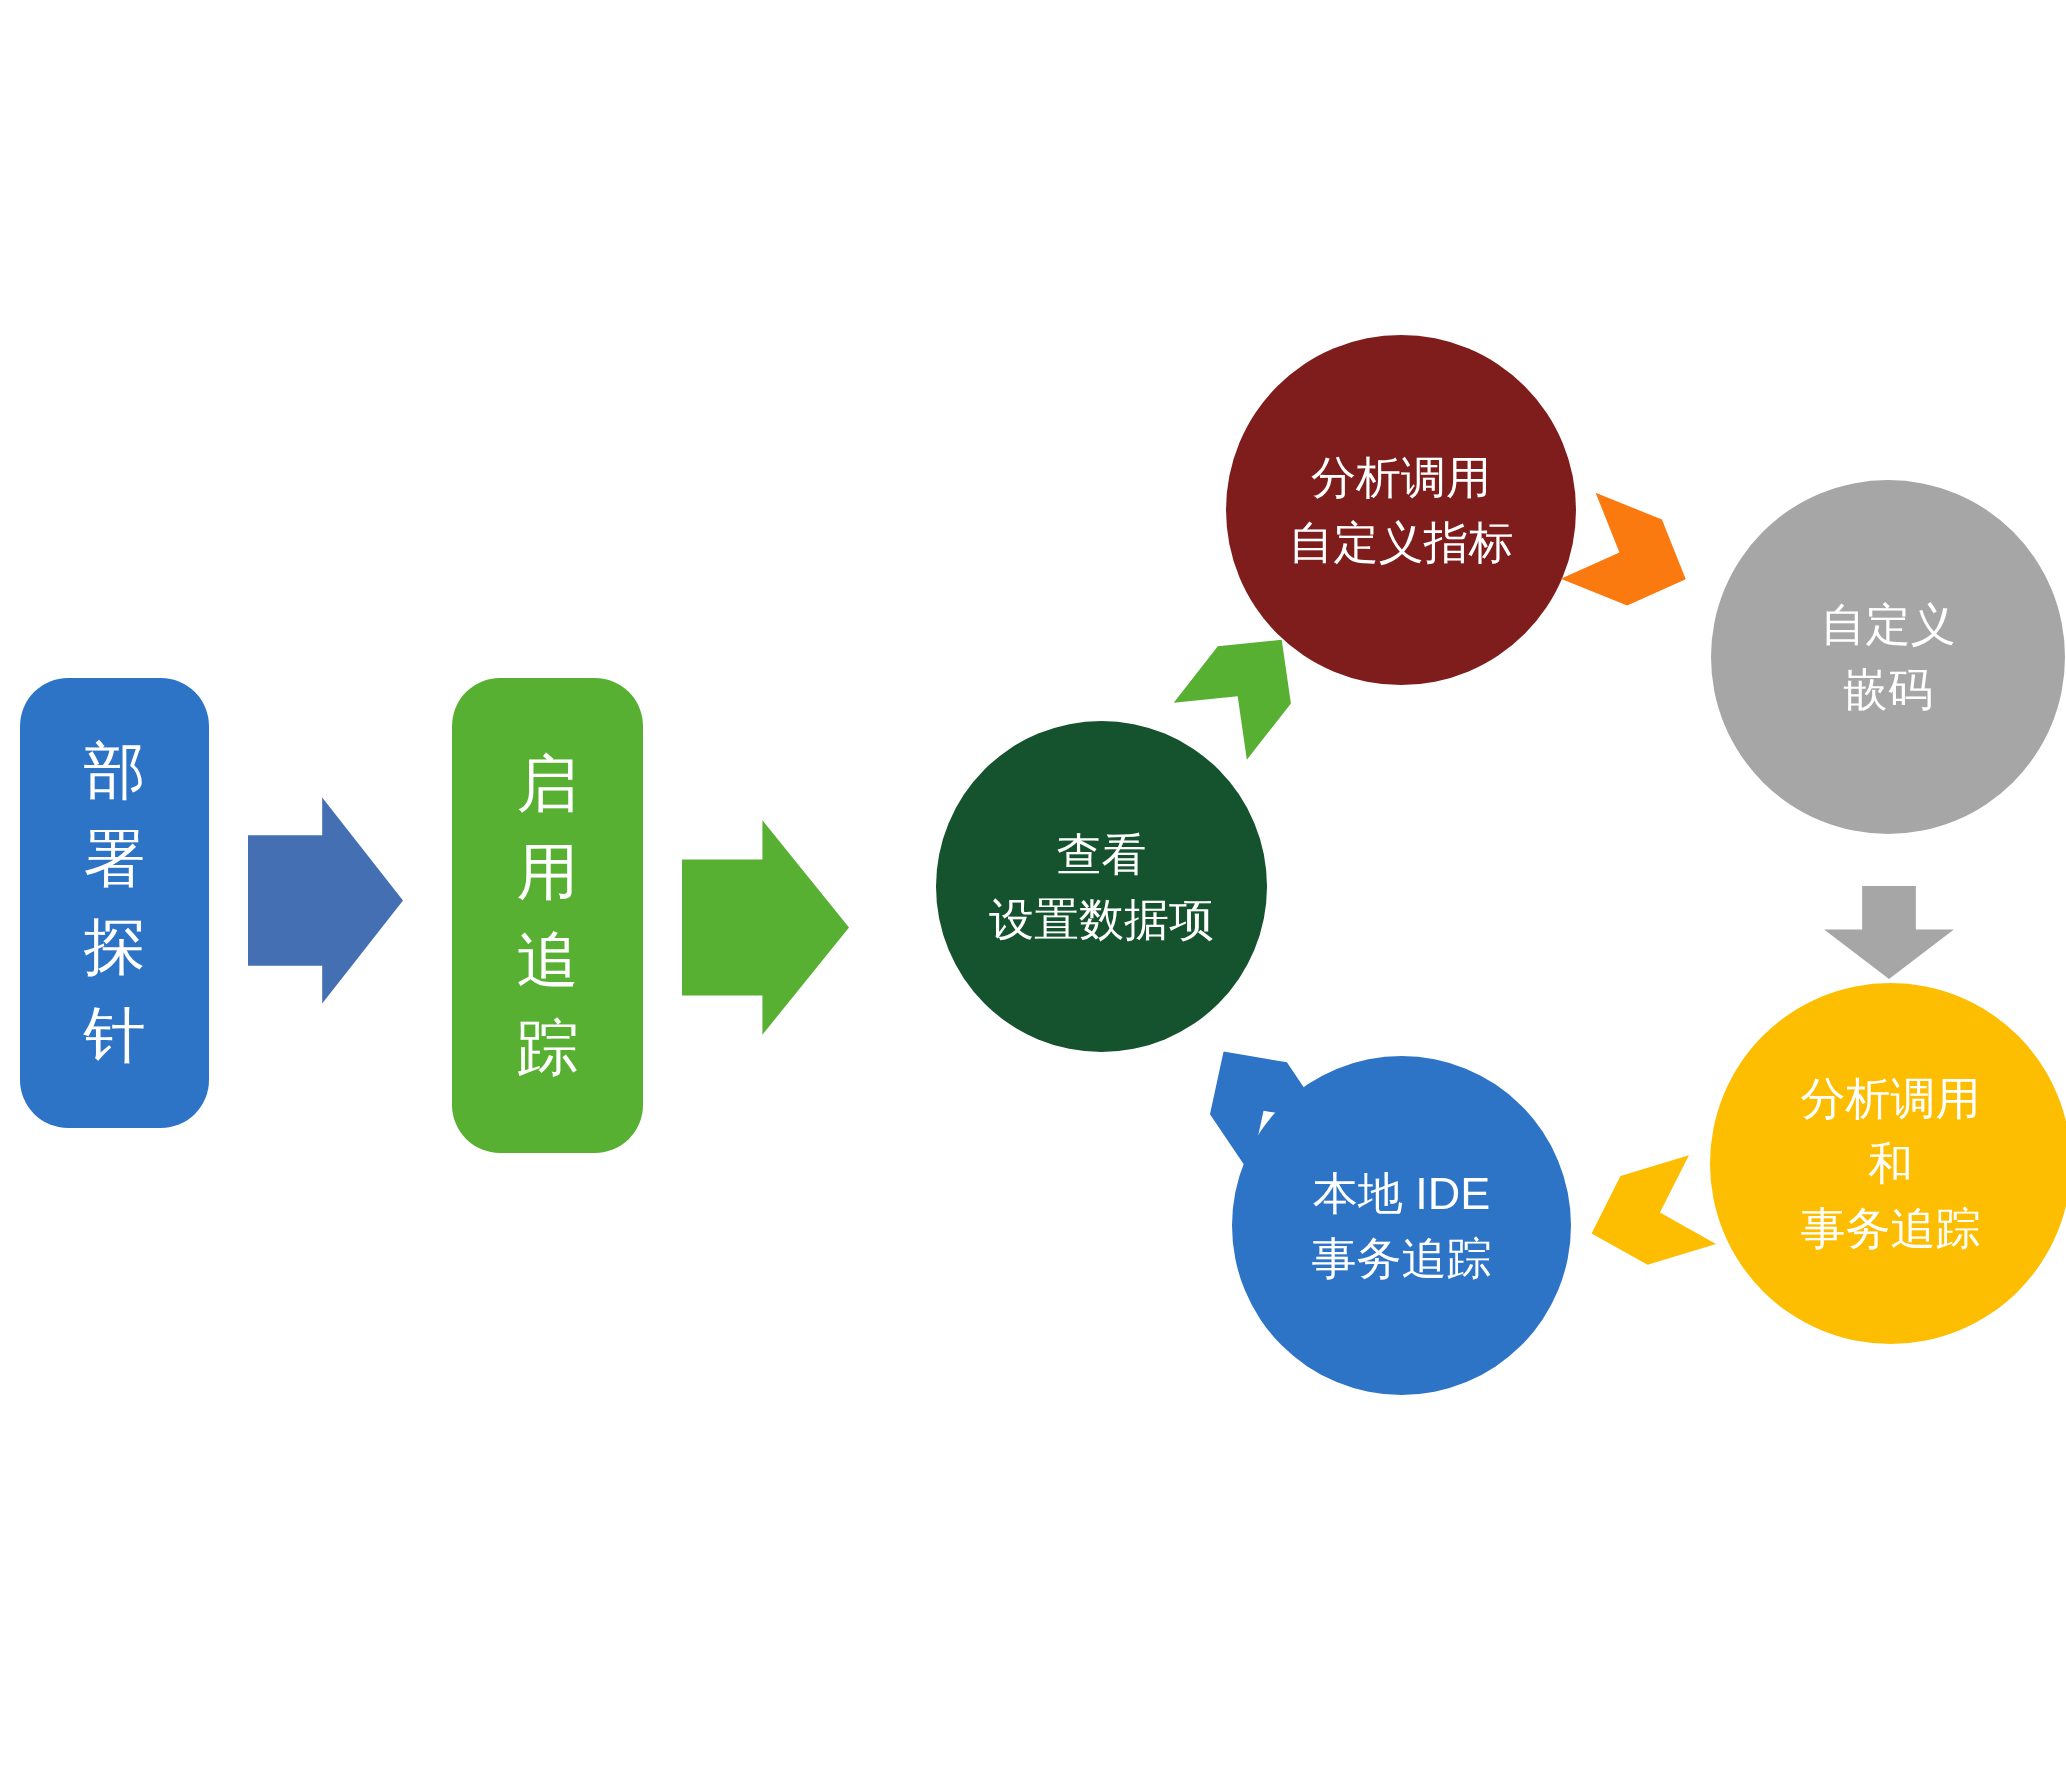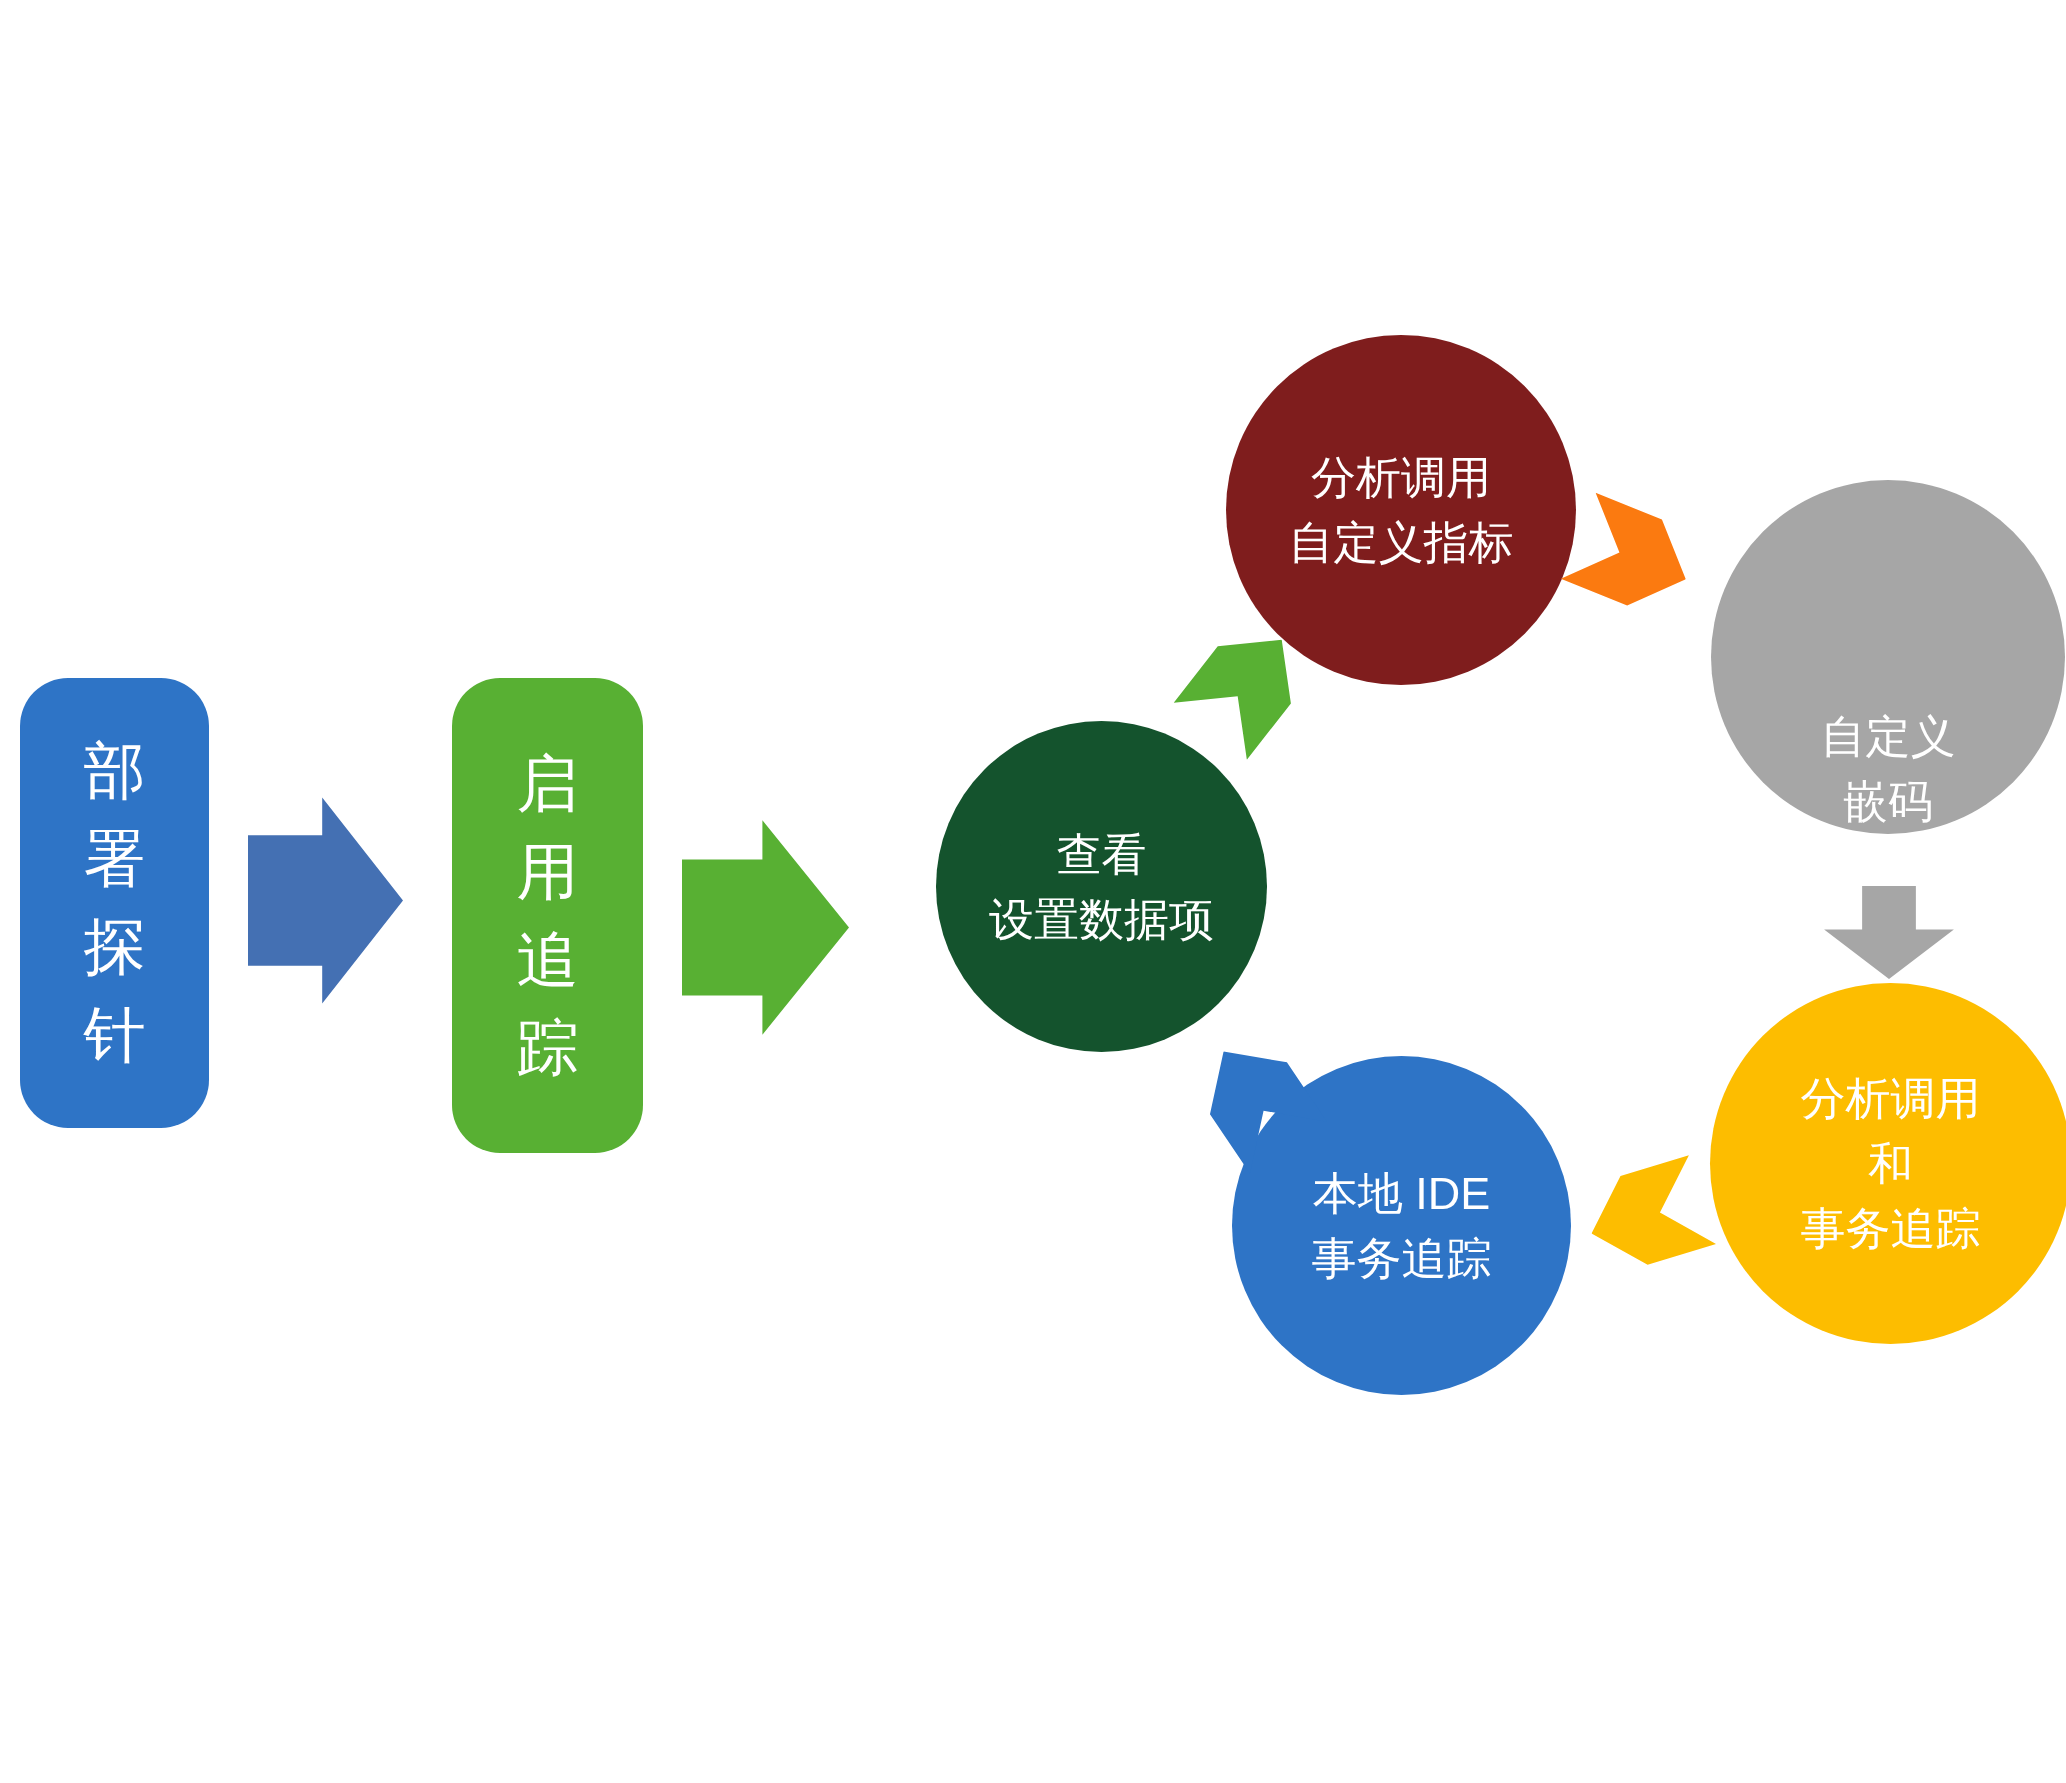--- a/index.html
+++ b/index.html
@@ -72,21 +72,21 @@
 
   <div class="node-circle" style="left: 1226px; top: 335px; width: 350px; height: 350px; background-color: #7f1d1d;">
     <div class="cline">分析调用</div>
     <div class="cline">自定义指标</div>
   </div>
 
   <svg class="arrow-svg chevron rot-p22" style="left:1574px;top:510px;" width="116" height="95" viewBox="0 0 300 240">
     <polygon points="0,0 185,0 300,120 185,240 0,240 115,120" fill="#FB7A10"></polygon>
   </svg>
 
-  <div class="node-circle" style="left: 1711px; top: 480px; width: 354px; height: 354px; background-color: rgb(166, 166, 166); justify-content: flex-end;">
+  <div class="node-circle" style="left: 1711px; top: 480px; width: 354px; height: 354px; background-color: rgb(166, 166, 166);">
     <div class="cline">自定义</div>
     <div class="cline">嵌码</div>
   </div>
 
   <svg class="arrow-svg" style="left:1824px;top:886px;" width="130" height="93" viewBox="0 0 314 225">
     <polygon points="92,0 222,0 222,105 314,105 157,225 0,105 92,105" fill="#A6A6A6"></polygon>
   </svg>
 
   <div class="node-circle" style="left: 1710px; top: 983px; width: 361px; height: 361px; background-color: rgb(253, 189, 0);">
     <div class="cline">分析调用</div>

